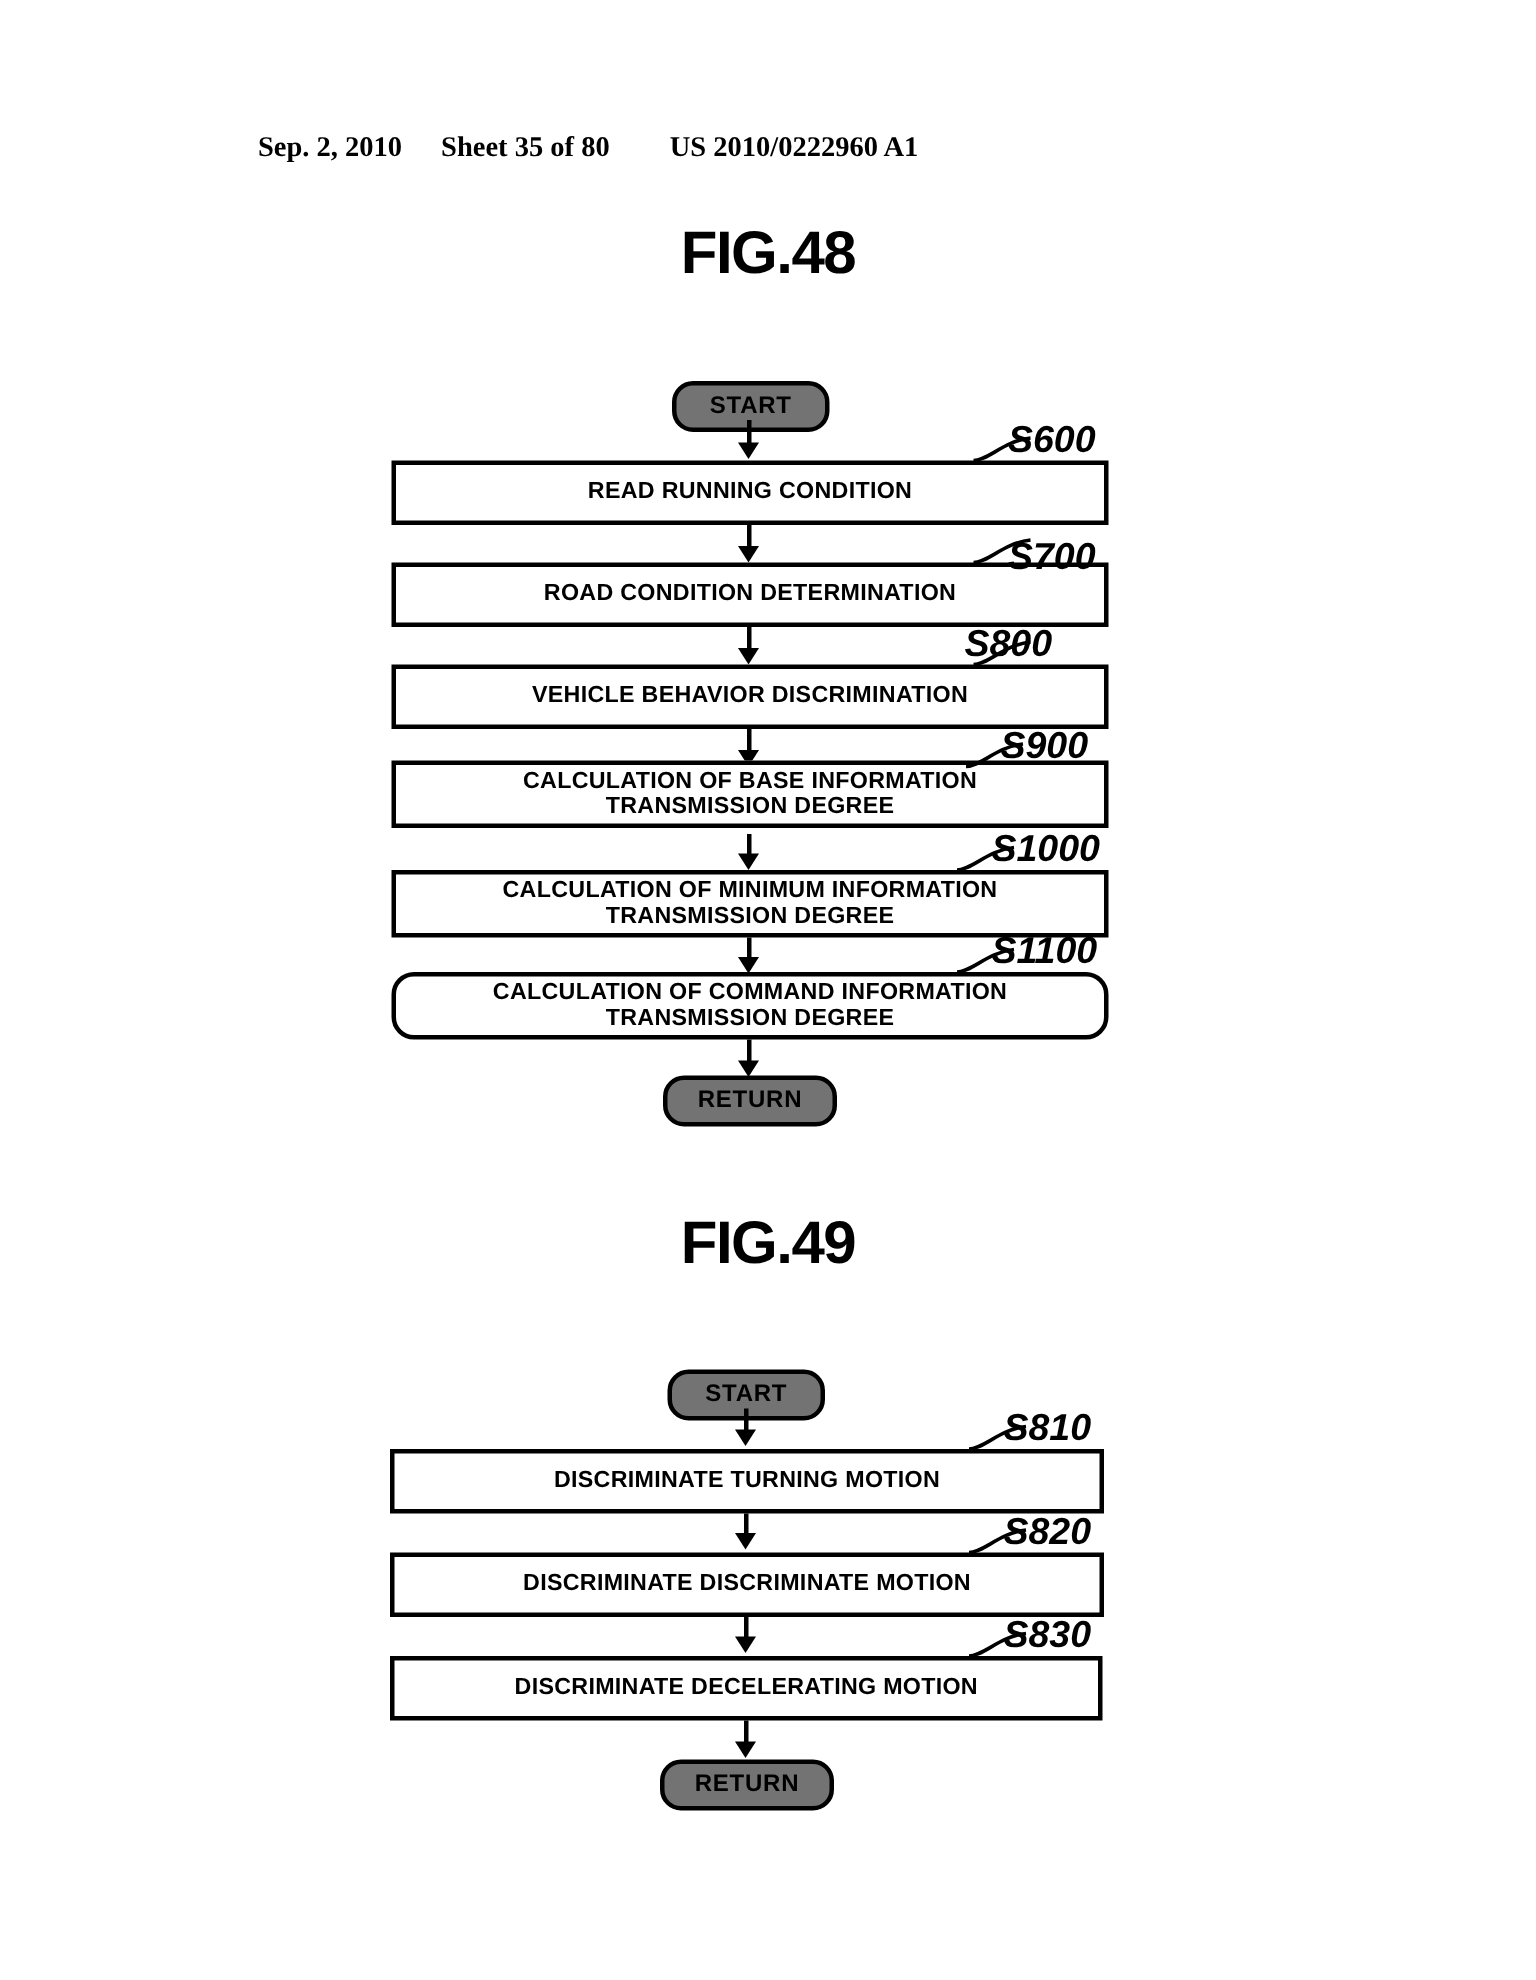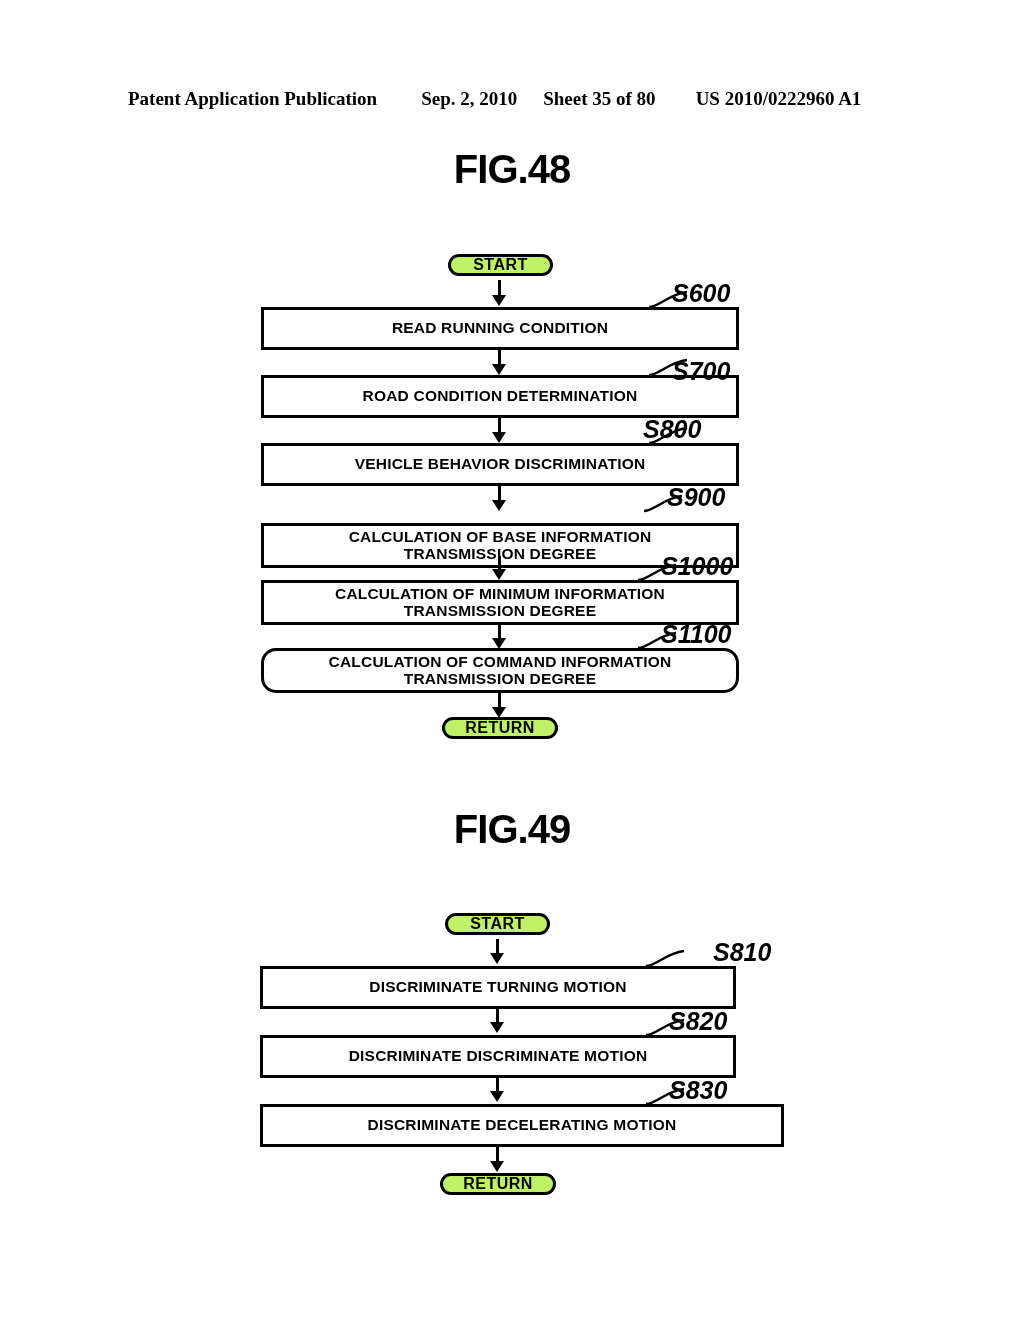--- a/index.html
+++ b/index.html
@@ -54,24 +54,24 @@
     position: absolute;
     left: 0;
     width: 1024px;
   }
   #flow48 { top: 0; }
   #flow49 { top: 0; }
 
   
   .terminal {
     position: absolute;
-    height: 22px;
+    height: 34px;
     border: 3px solid #000;
     border-radius: 14px;
-    background: #bef264;
+    background: #737373;
     display: flex;
     align-items: center;
     justify-content: center;
     font-size: 16px;
     font-weight: bold;
     letter-spacing: 0.5px;
     box-sizing: border-box;
   }
 
   
@@ -130,21 +130,20 @@
     width: 34px;
     height: 14px;
     overflow: visible;
   }
   .leader svg { display: block; overflow: visible; }
 </style>
 </head>
 <body>
 
 <div class="page-header">
-  <span class="hdr-pub">Patent Application Publication</span>
   <span class="hdr-date">Sep. 2, 2010</span>
   <span class="hdr-sheet">Sheet 35 of 80</span>
   <span class="hdr-num">US 2010/0222960 A1</span>
 </div>
 
 <div class="fig-title" id="fig48-title">FIG.48</div>
 
 <div class="flow" id="flow48">
 
   <div class="terminal" style="left:448px; top:254px; width:105px;">
@@ -186,21 +185,21 @@
   <div class="leader" style="left:649px; top:426px;">
     <svg width="40" height="20" viewBox="0 0 40 20">
         <path d="M0,17 C10,17 20,4 38,2" stroke="#000" stroke-width="2.4" fill="none"></path>
       </svg>
   </div>
   <div class="steplabel" style="left:643px; top:415px;">S800</div>
 
   <div class="conn" style="top:486px; height:17px;"></div>
   <div class="arrowhead" style="top:500px;"></div>
 
-  <div class="proc two-line" style="top:507px;margin-top:16px;">
+  <div class="proc two-line" style="top:507px;">
     <span class="txt">
       <span>CALCULATION OF BASE INFORMATION</span>
       <span class="l2">TRANSMISSION DEGREE</span>
     </span>
   </div>
   <div class="leader" style="left:644px; top:494px;">
     <svg width="40" height="20" viewBox="0 0 40 20">
         <path d="M0,17 C10,17 20,4 38,2" stroke="#000" stroke-width="2.4" fill="none"></path>
       </svg>
   </div>
@@ -258,39 +257,39 @@
   <div class="arrowhead" style="left:490px; top:953px;"></div>
 
   <div class="proc one-line" style="left:260px; top:966px; width:476px;">
     <span class="txt">DISCRIMINATE TURNING MOTION</span>
   </div>
   <div class="leader" style="left:646px; top:949px;">
     <svg width="40" height="20" viewBox="0 0 40 20">
         <path d="M0,17 C10,17 20,4 38,2" stroke="#000" stroke-width="2.4" fill="none"></path>
       </svg>
   </div>
-  <div class="steplabel" style="left:669px; top:938px;margin-left:44px;">S810</div>
+  <div class="steplabel" style="left:669px; top:938px;">S810</div>
 
   <div class="conn" style="left:496px; top:1009px; height:16px;"></div>
   <div class="arrowhead" style="left:490px; top:1022px;"></div>
 
   <div class="proc one-line" style="left:260px; top:1035px; width:476px;">
     <span class="txt">DISCRIMINATE DISCRIMINATE MOTION</span>
   </div>
   <div class="leader" style="left:646px; top:1018px;">
     <svg width="40" height="20" viewBox="0 0 40 20">
         <path d="M0,17 C10,17 20,4 38,2" stroke="#000" stroke-width="2.4" fill="none"></path>
       </svg>
   </div>
   <div class="steplabel" style="left:669px; top:1007px;">S820</div>
 
   <div class="conn" style="left:496px; top:1078px; height:16px;"></div>
   <div class="arrowhead" style="left:490px; top:1091px;"></div>
 
-  <div class="proc one-line" style="left:260px; top:1104px; width:524px;">
+  <div class="proc one-line" style="left:260px; top:1104px; width:475px;">
     <span class="txt">DISCRIMINATE DECELERATING MOTION</span>
   </div>
   <div class="leader" style="left:646px; top:1087px;">
     <svg width="40" height="20" viewBox="0 0 40 20">
         <path d="M0,17 C10,17 20,4 38,2" stroke="#000" stroke-width="2.4" fill="none"></path>
       </svg>
   </div>
   <div class="steplabel" style="left:669px; top:1076px;">S830</div>
 
   <div class="conn" style="left:496px; top:1147px; height:17px;"></div>

